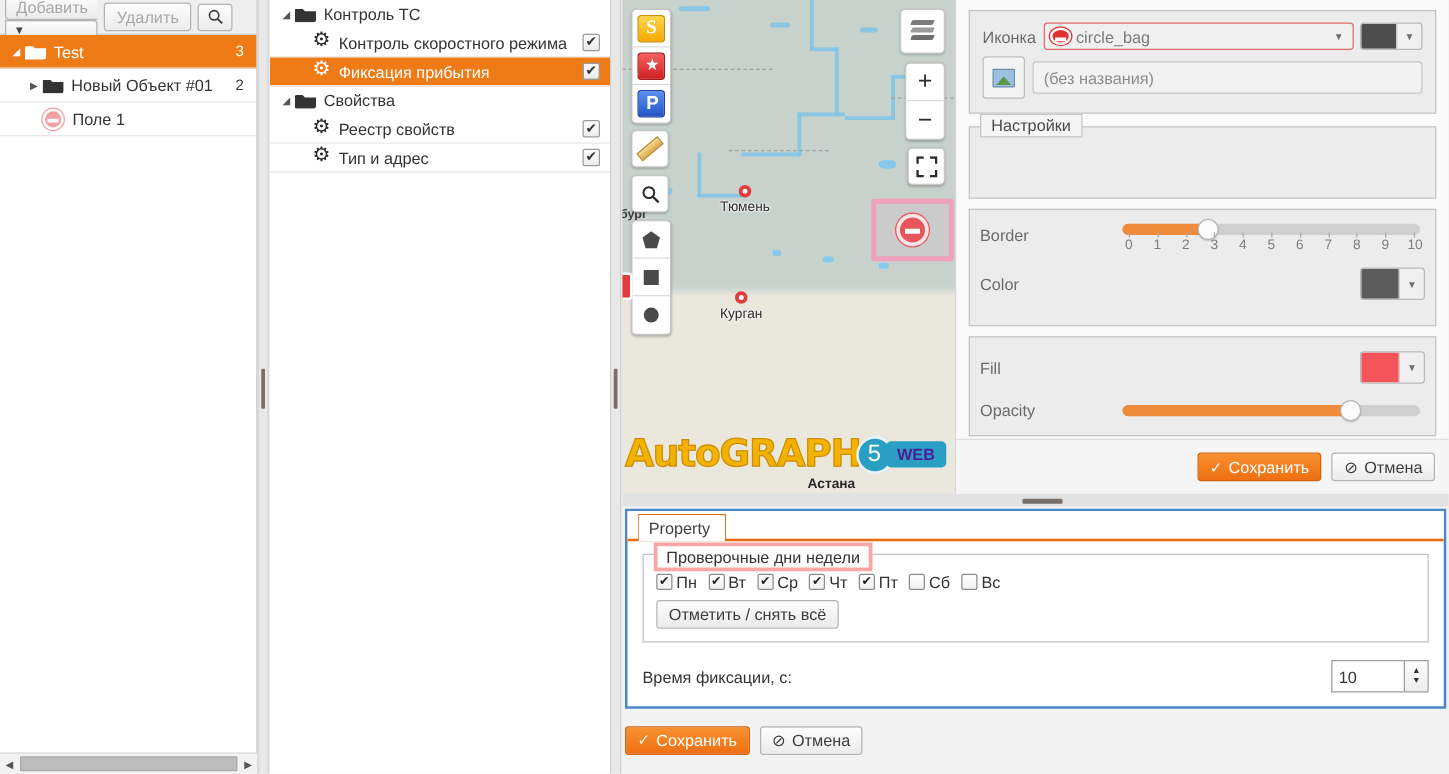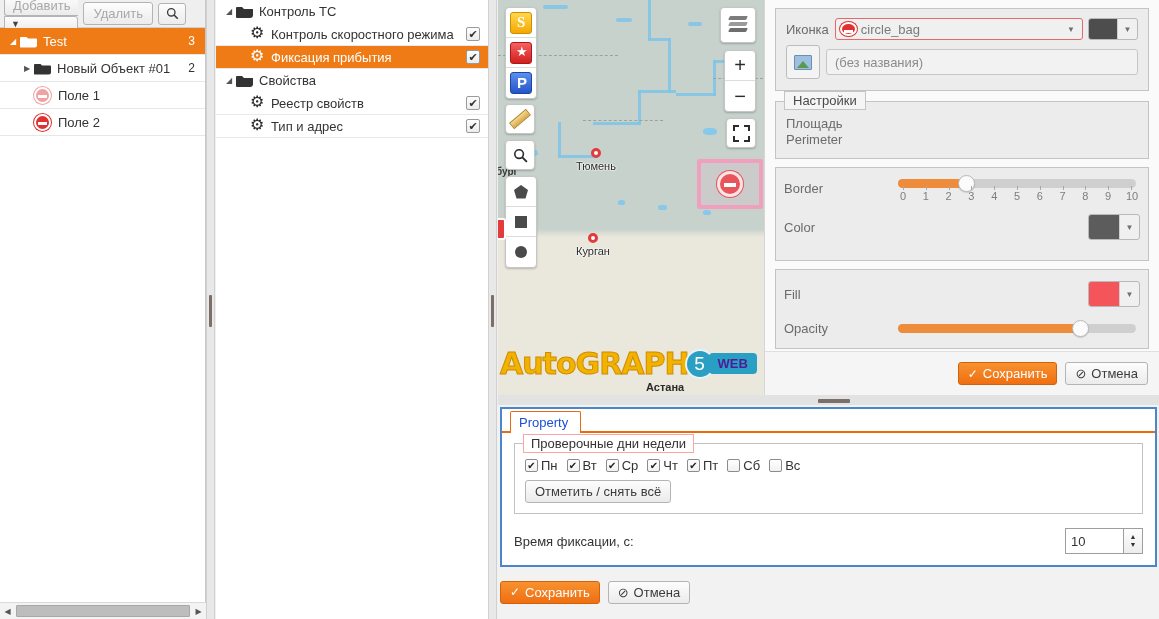--- a/index.html
+++ b/index.html
@@ -369,33 +369,33 @@
   #prop-card {
     position: absolute; left: 2px; top: 2px; width: 657px; height: 160px;
     background: #fff; border: 2px solid #4a86c8;
   }
   #prop-tabs {
     height: 24px; border-bottom: 2px solid #ea6a0e;
     display: flex; align-items: flex-end; padding-left: 8px;
     background: #fff;
   }
   .tab {
-    padding: 3px 12px 3px 8px; font-size: 13px; color: #1d4ed8;
+    padding: 3px 12px 3px 8px; font-size: 13px; color: #404040;
     border: 1px solid #ea6a0e; border-bottom: none;
     background: #fff; border-radius: 2px 2px 0 0;
     position: relative; top: 2px; cursor: pointer;
   }
   #prop-body { padding: 10px 12px; }
   .bfieldset {
     border: 1px solid #c2c2c2; position: relative;
     padding: 14px 10px 10px 10px; background: #fff;
   }
   .bfieldset > .legend {
     position: absolute; top: -10px; left: 8px; background: #fff;
-    border: 1px solid #fca5a5; padding: 1px 7px; font-size: 13px; color: #333;
+    border: 3px solid #fca5a5; padding: 1px 7px; font-size: 13px; color: #333;
   }
   .days { display: flex; align-items: center; gap: 3px; font-size: 13px; }
   .days label { display: flex; align-items: center; gap: 3px; margin-right: 6px; cursor:pointer; }
   .cb {
     width: 13px; height: 13px; border: 1px solid #8c8c8c; border-radius: 2px;
     background: linear-gradient(#ffffff,#f1f1f1);
     display: inline-flex; align-items: center; justify-content: center;
     font-size: 10px; color: #222; line-height: 1;
   }
   .fix-row {
@@ -457,24 +457,20 @@
         <span class="folder-ico"></span>
         <span>Новый Объект #01</span>
         <span class="count">2</span>
       </div>
 
       <div class="tree-row indent-3">
         <span class="noentry-ico faded"></span>
         <span>Поле 1</span>
       </div>
 
-      <div class="tree-row indent-3">
-        <span class="noentry-ico"></span>
-        <span>Поле 2</span>
-      </div>
 
     </div>
 
     <div id="left-hscroll">
       <div class="arr">◀</div>
       <div class="thumb"></div>
       <div class="arr">▶</div>
     </div>
   </div>
 
@@ -642,24 +638,20 @@
       <div class="row" style="padding-top:0;">
         <div class="img-btn">
           <span class="pic-ico"></span>
         </div>
         <div class="text-input">(без названия)</div>
       </div>
     </div>
 
     <div class="fieldset" style="height:58px;">
       <div class="legend">Настройки</div>
-      <div class="multiline">
-        <div>Площадь</div>
-        <div>Perimeter</div>
-      </div>
     </div>
 
     <div class="grp" style="height:94px;padding-top:6px;">
       <div class="row" style="align-items:flex-start;padding-bottom:0;">
         <span class="lbl-t" style="width:66px;padding-top:2px;">Border</span>
         <div class="slider-wrap" style="margin-left:48px;margin-right:4px;">
           <div class="slider-track">
             <div class="slider-fill" style="width:30%;"></div>
             <div class="slider-knob" style="left:25%;"></div>
           </div>

